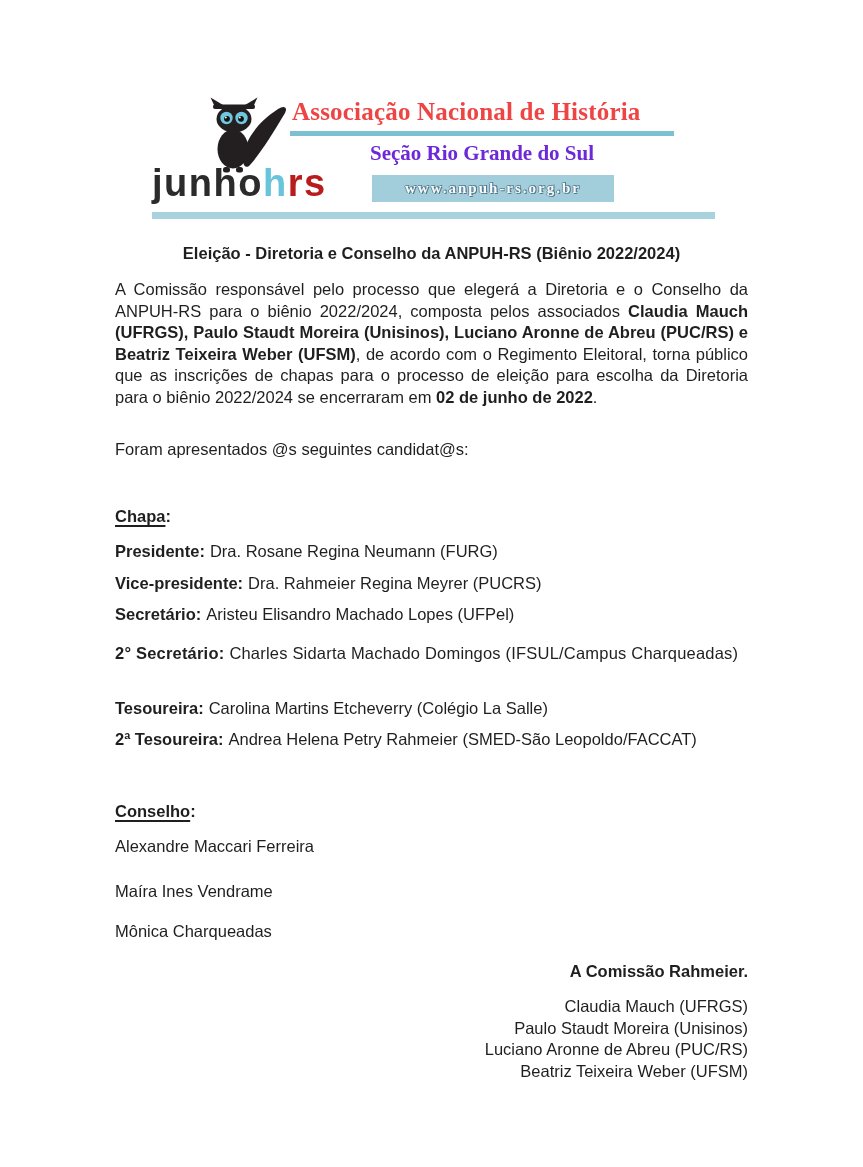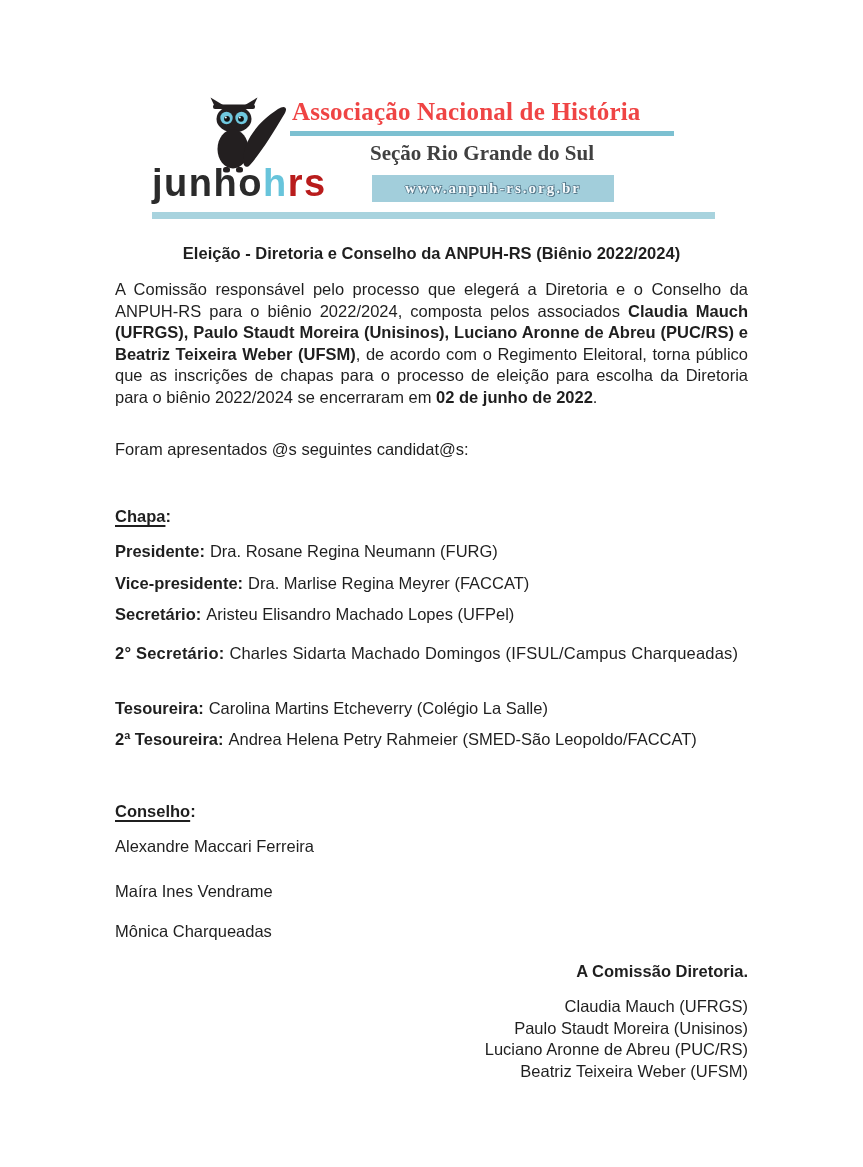--- a/index.html
+++ b/index.html
@@ -17,21 +17,21 @@
   .right { text-align:right; }
   .name-gap { margin-left:5px; }
 
   
   .logo-text { left:152px; top:164px; font-size:38px; font-weight:700; letter-spacing:1.5px; color:#2b2b2b; line-height:1; }
   .logo-h  { color:#68c4db; }
   .logo-rs { color:#b91c1c; }
   .owl { left:210px; top:97px; }
   .org-name { left:292px; top:97px; font-family:"Liberation Serif", serif; font-weight:700; font-size:25px; line-height:1.2; letter-spacing:0.2px; color:#ef4444; }
   .org-underline { left:290px; top:131px; width:384px; height:5px; background:#7cc0d1; }
-  .section-name { left:290px; top:141px; width:384px; text-align:center; font-family:"Liberation Serif", serif; font-weight:700; font-size:21px; color:#404040; }
+  .section-name { left:290px; top:141px; width:384px; text-align:center; font-family:"Liberation Serif", serif; font-weight:700; font-size:21px; color:#6d28d9; }
   .www-bar { left:372px; top:175px; width:242px; height:27px; background:#a2cedb; text-align:center; }
   .www-text {
     display:inline-block; font-family:"Liberation Serif", serif; font-weight:700; font-size:15px;
     line-height:27px; color:#f5fafc; letter-spacing:2px;
     text-shadow:1px 1px 0 #56788a, -1px 0 0 #6a8ea0, 0 -1px 0 #6a8ea0, 1px -1px 0 #56788a;
     text-align:center;
   }
   .header-rule { left:152px; top:212px; width:563px; height:7px; background:#a8d3de; }
 
   
@@ -92,37 +92,37 @@
   <p class="abs col body-text doc-title">Eleição - Diretoria e Conselho da ANPUH-RS (Biênio 2022/2024)</p>
 
   <p class="abs col body-text just intro"><span>A Comissão responsável pelo processo que elegerá a Diretoria e o Conselho da ANPUH-RS para o biênio 2022/2024, composta pelos associados </span><span class="bold">Claudia Mauch (UFRGS), Paulo Staudt Moreira (Unisinos), Luciano Aronne de Abreu (PUC/RS) e Beatriz Teixeira Weber (UFSM)</span><span>, de acordo com o Regimento Eleitoral, torna público que as inscrições de chapas para o processo de eleição para escolha da Diretoria para o biênio 2022/2024 se encerraram em </span><span class="bold">02 de junho de 2022</span><span>.</span></p>
 
   <p class="abs col body-text foram">Foram apresentados @s seguintes candidat@s:</p>
 
   <p class="abs col body-text chapa-h"><span class="bold uline">Chapa</span><span class="bold">:</span></p>
 
   <p class="abs col body-text pos-0"><span class="bold"><span>Presidente</span><span>:</span></span><span class="name-gap">Dra. Rosane Regina Neumann (FURG)</span></p>
 
-  <p class="abs col body-text pos-1"><span class="bold"><span>Vice-presidente</span><span>:</span></span><span class="name-gap">Dra. Marlise Regina Meyrer (FACCAT)</span></p>
+  <p class="abs col body-text pos-1"><span class="bold"><span>Vice-presidente</span><span>:</span></span><span class="name-gap">Dra. Rahmeier Regina Meyrer (PUCRS)</span></p>
 
   <p class="abs col body-text pos-2"><span class="bold"><span>Secretário</span><span>:</span></span><span class="name-gap">Aristeu Elisandro Machado Lopes (UFPel)</span></p>
 
   <p class="abs col body-text just pos-3"><span class="bold"><span>2° Secretário</span><span>:</span></span><span class="name-gap">Charles Sidarta Machado Domingos (IFSUL/Campus Charqueadas)</span></p>
 
   <p class="abs col body-text pos-4"><span class="bold"><span>Tesoureira</span><span>:</span></span><span class="name-gap">Carolina Martins Etcheverry (Colégio La Salle)</span></p>
 
   <p class="abs col body-text pos-5"><span class="bold"><span>2ª Tesoureira</span><span>:</span></span><span class="name-gap">Andrea Helena Petry Rahmeier (SMED-São Leopoldo/FACCAT)</span></p>
 
   <p class="abs col body-text cons-h"><span class="bold uline">Conselho</span><span class="bold">:</span></p>
 
   <p class="abs col body-text mem-0">Alexandre Maccari Ferreira</p>
   <p class="abs col body-text mem-1">Maíra Ines Vendrame</p>
   <p class="abs col body-text mem-2">Mônica Charqueadas</p>
 
-  <p class="abs col body-text right bold closing">A Comissão Diretoria.</p>
+  <p class="abs col body-text right bold closing">A Comissão Rahmeier.</p>
 
   <div class="abs col body-text right sig-names">
     <div>Claudia Mauch (UFRGS)</div>
     <div>Paulo Staudt Moreira (Unisinos)</div>
     <div>Luciano Aronne de Abreu (PUC/RS)</div>
     <div>Beatriz Teixeira Weber (UFSM)</div>
   </div>
 
 </div>
 

